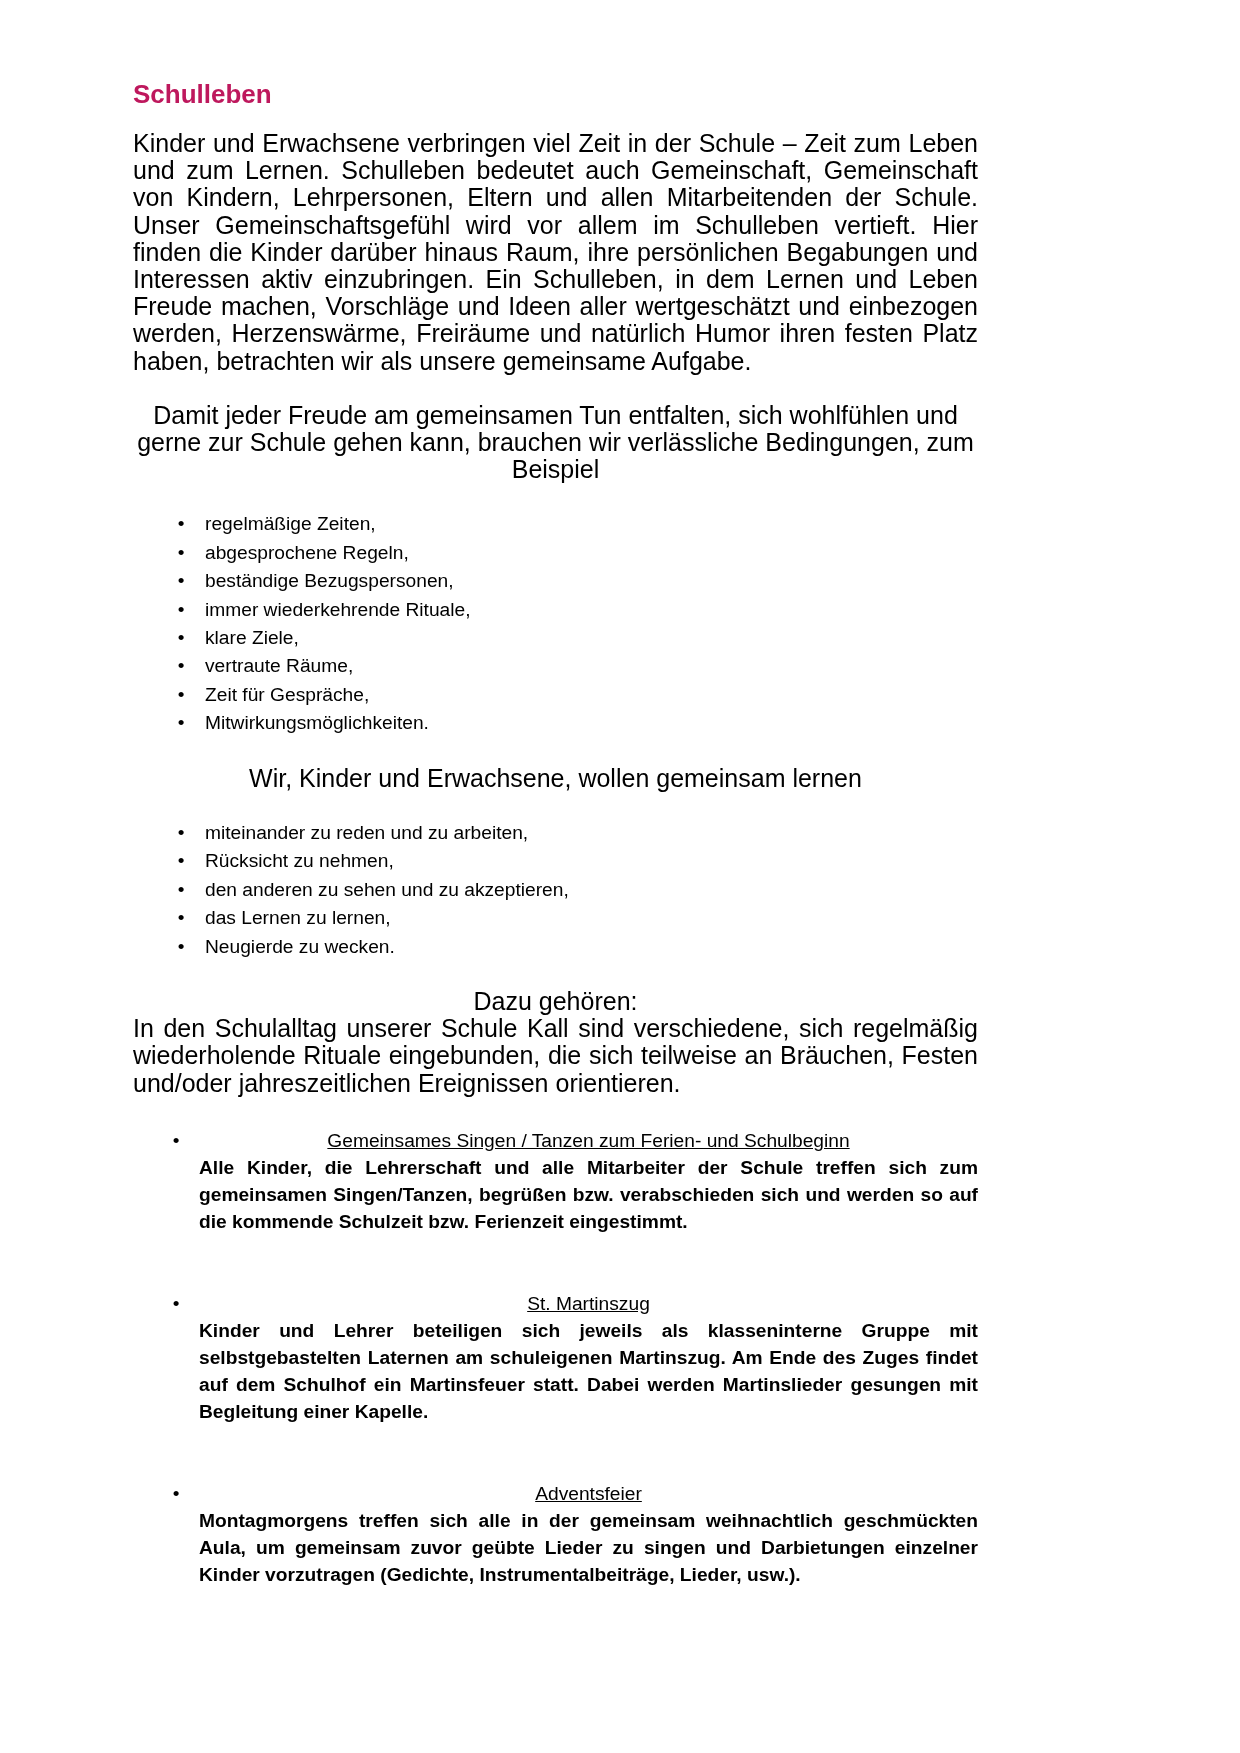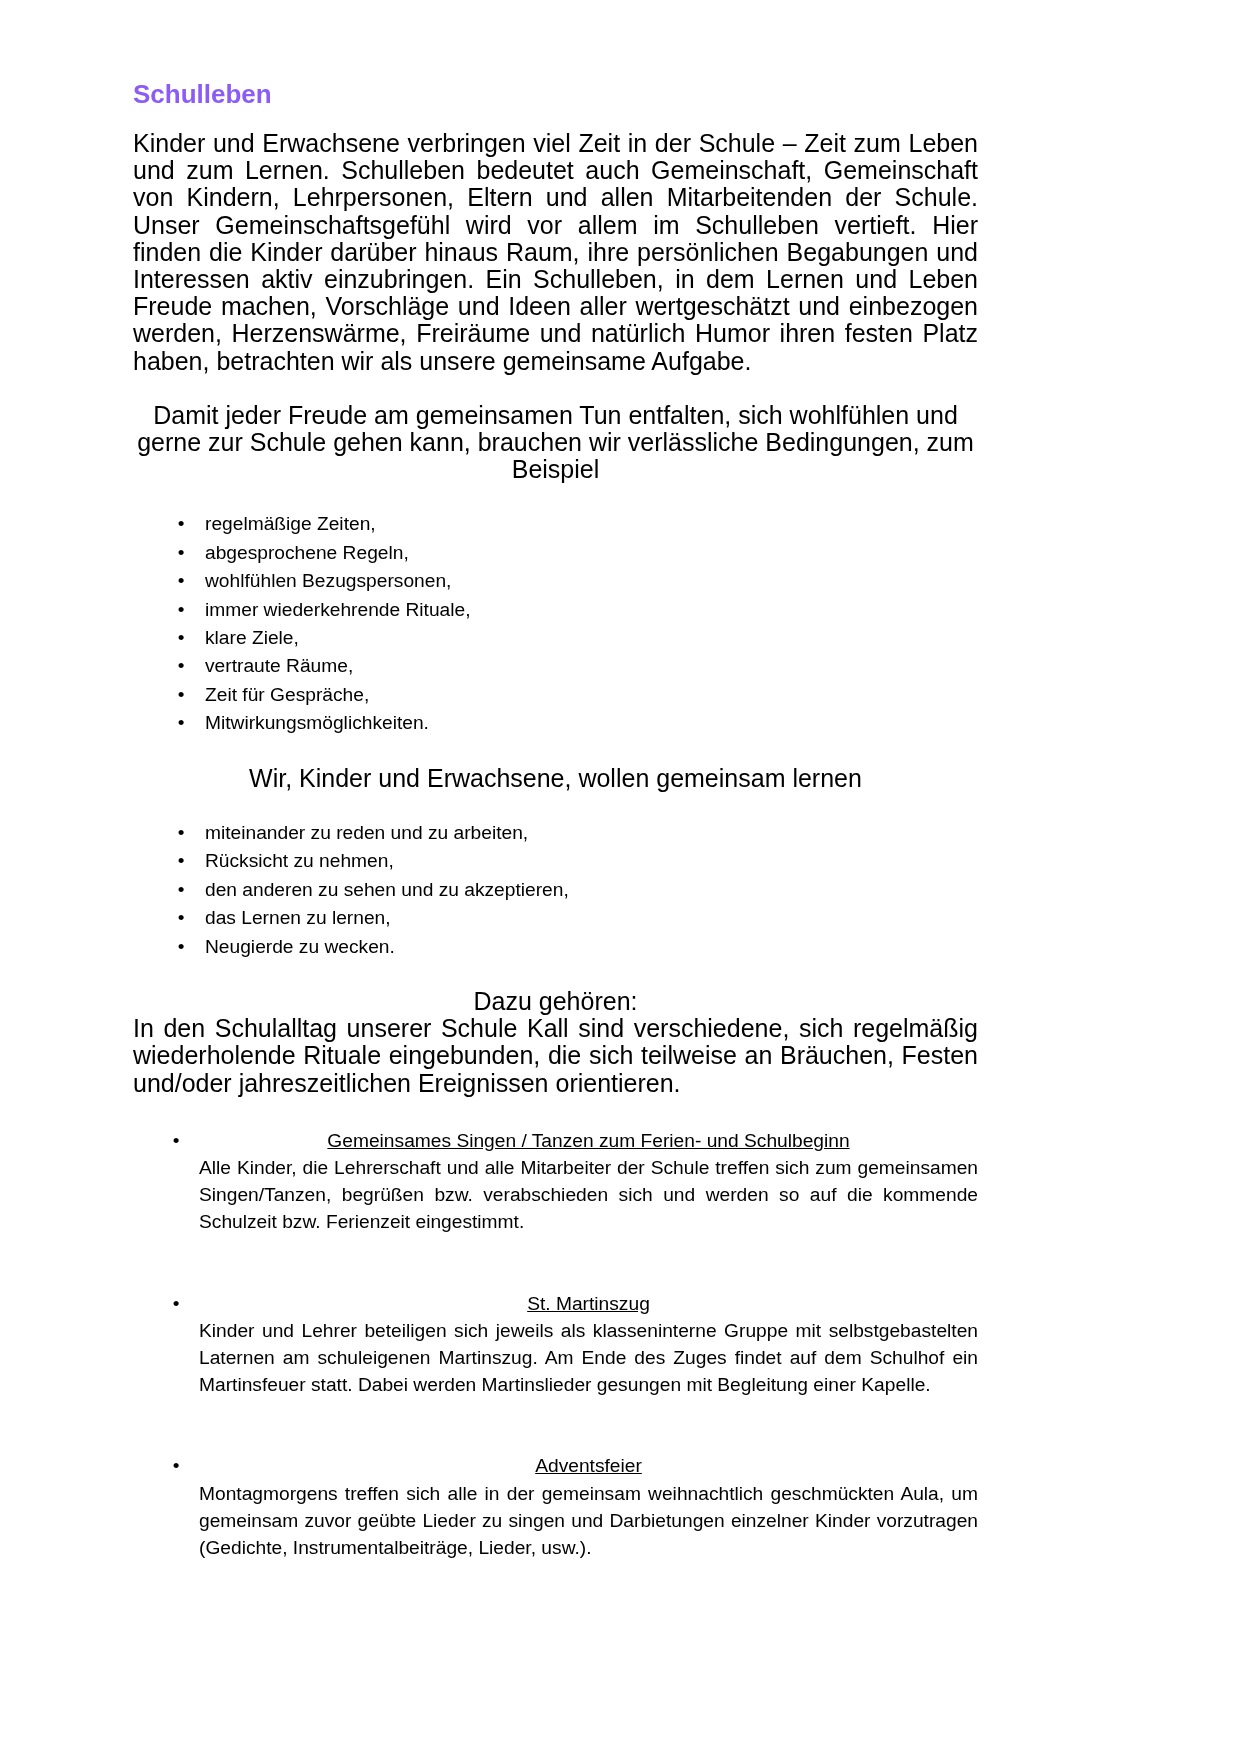--- a/index.html
+++ b/index.html
@@ -74,39 +74,40 @@
       text-align: center;
     }
     ul.rituals li .r-title {
       text-decoration: underline;
       display: block;
       text-align: center;
     }
     ul.rituals li .r-text {
       display: block;
       text-align: justify;
+      font-weight: bold;
     }
     ul.rituals li + li { margin-top: 54px; }
   </style>
 </head>
 <body>
 
 <div class="page">
-  <h1 class="title" style="color: #8b5cf6;">Schulleben</h1>
+  <h1 class="title" style="color: #be185d;">Schulleben</h1>
 
   <p class="para">Kinder und Erwachsene verbringen viel Zeit in der Schule – Zeit zum Leben und zum Lernen. Schulleben bedeutet auch Gemeinschaft, Gemeinschaft von Kindern, Lehrpersonen, Eltern und allen Mitarbeitenden der Schule. Unser Gemeinschaftsgefühl wird vor allem im Schulleben vertieft. Hier finden die Kinder darüber hinaus Raum, ihre persönlichen Begabungen und Interessen aktiv einzubringen. Ein Schulleben, in dem Lernen und Leben Freude machen, Vorschläge und Ideen aller wertgeschätzt und einbezogen werden, Herzenswärme, Freiräume und natürlich Humor ihren festen Platz haben, betrachten wir als unsere gemeinsame Aufgabe.</p>
   <div class="gap"></div>
 
   <p class="para left">Damit jeder Freude am gemeinsamen Tun entfalten, sich wohlfühlen und gerne zur Schule gehen kann, brauchen wir verlässliche Bedingungen, zum Beispiel</p>
   <div class="gap"></div>
 
   <ul class="bullets">
     <li><span class="dot">•</span><span>regelmäßige Zeiten,</span></li>
     <li><span class="dot">•</span><span>abgesprochene Regeln,</span></li>
-    <li><span class="dot">•</span><span>wohlfühlen Bezugspersonen,</span></li>
+    <li><span class="dot">•</span><span>beständige Bezugspersonen,</span></li>
     <li><span class="dot">•</span><span>immer wiederkehrende Rituale,</span></li>
     <li><span class="dot">•</span><span>klare Ziele,</span></li>
     <li><span class="dot">•</span><span>vertraute Räume,</span></li>
     <li><span class="dot">•</span><span>Zeit für Gespräche,</span></li>
     <li><span class="dot">•</span><span>Mitwirkungsmöglichkeiten.</span></li>
   </ul>
   <div class="gap"></div>
 
   <p class="para left">Wir, Kinder und Erwachsene, wollen gemeinsam lernen</p>
   <div class="gap"></div>

